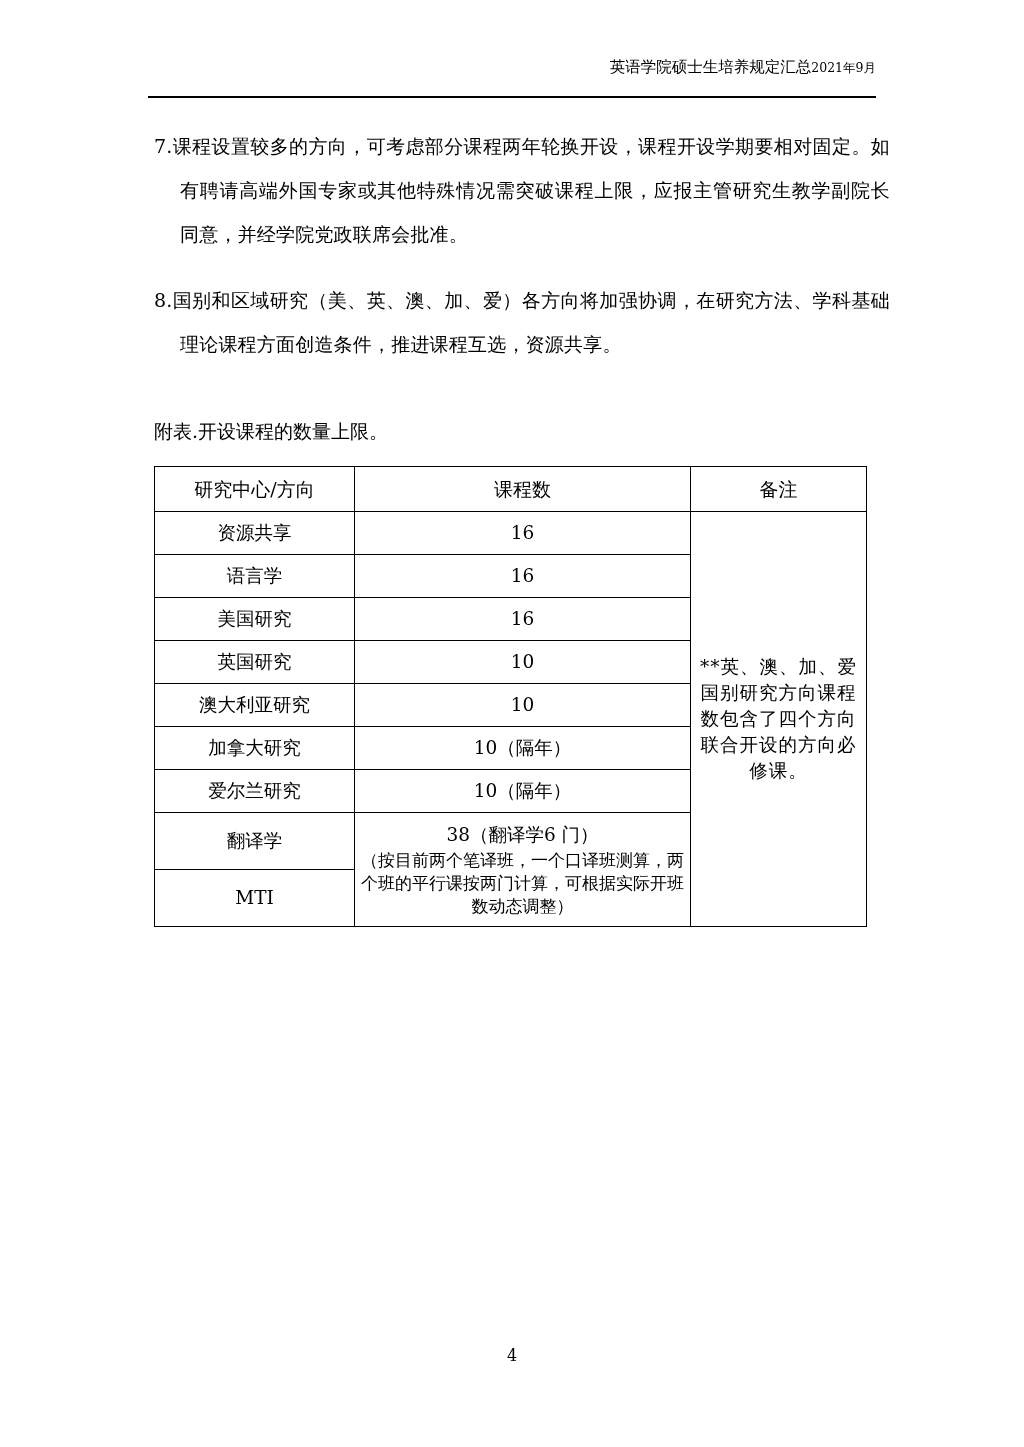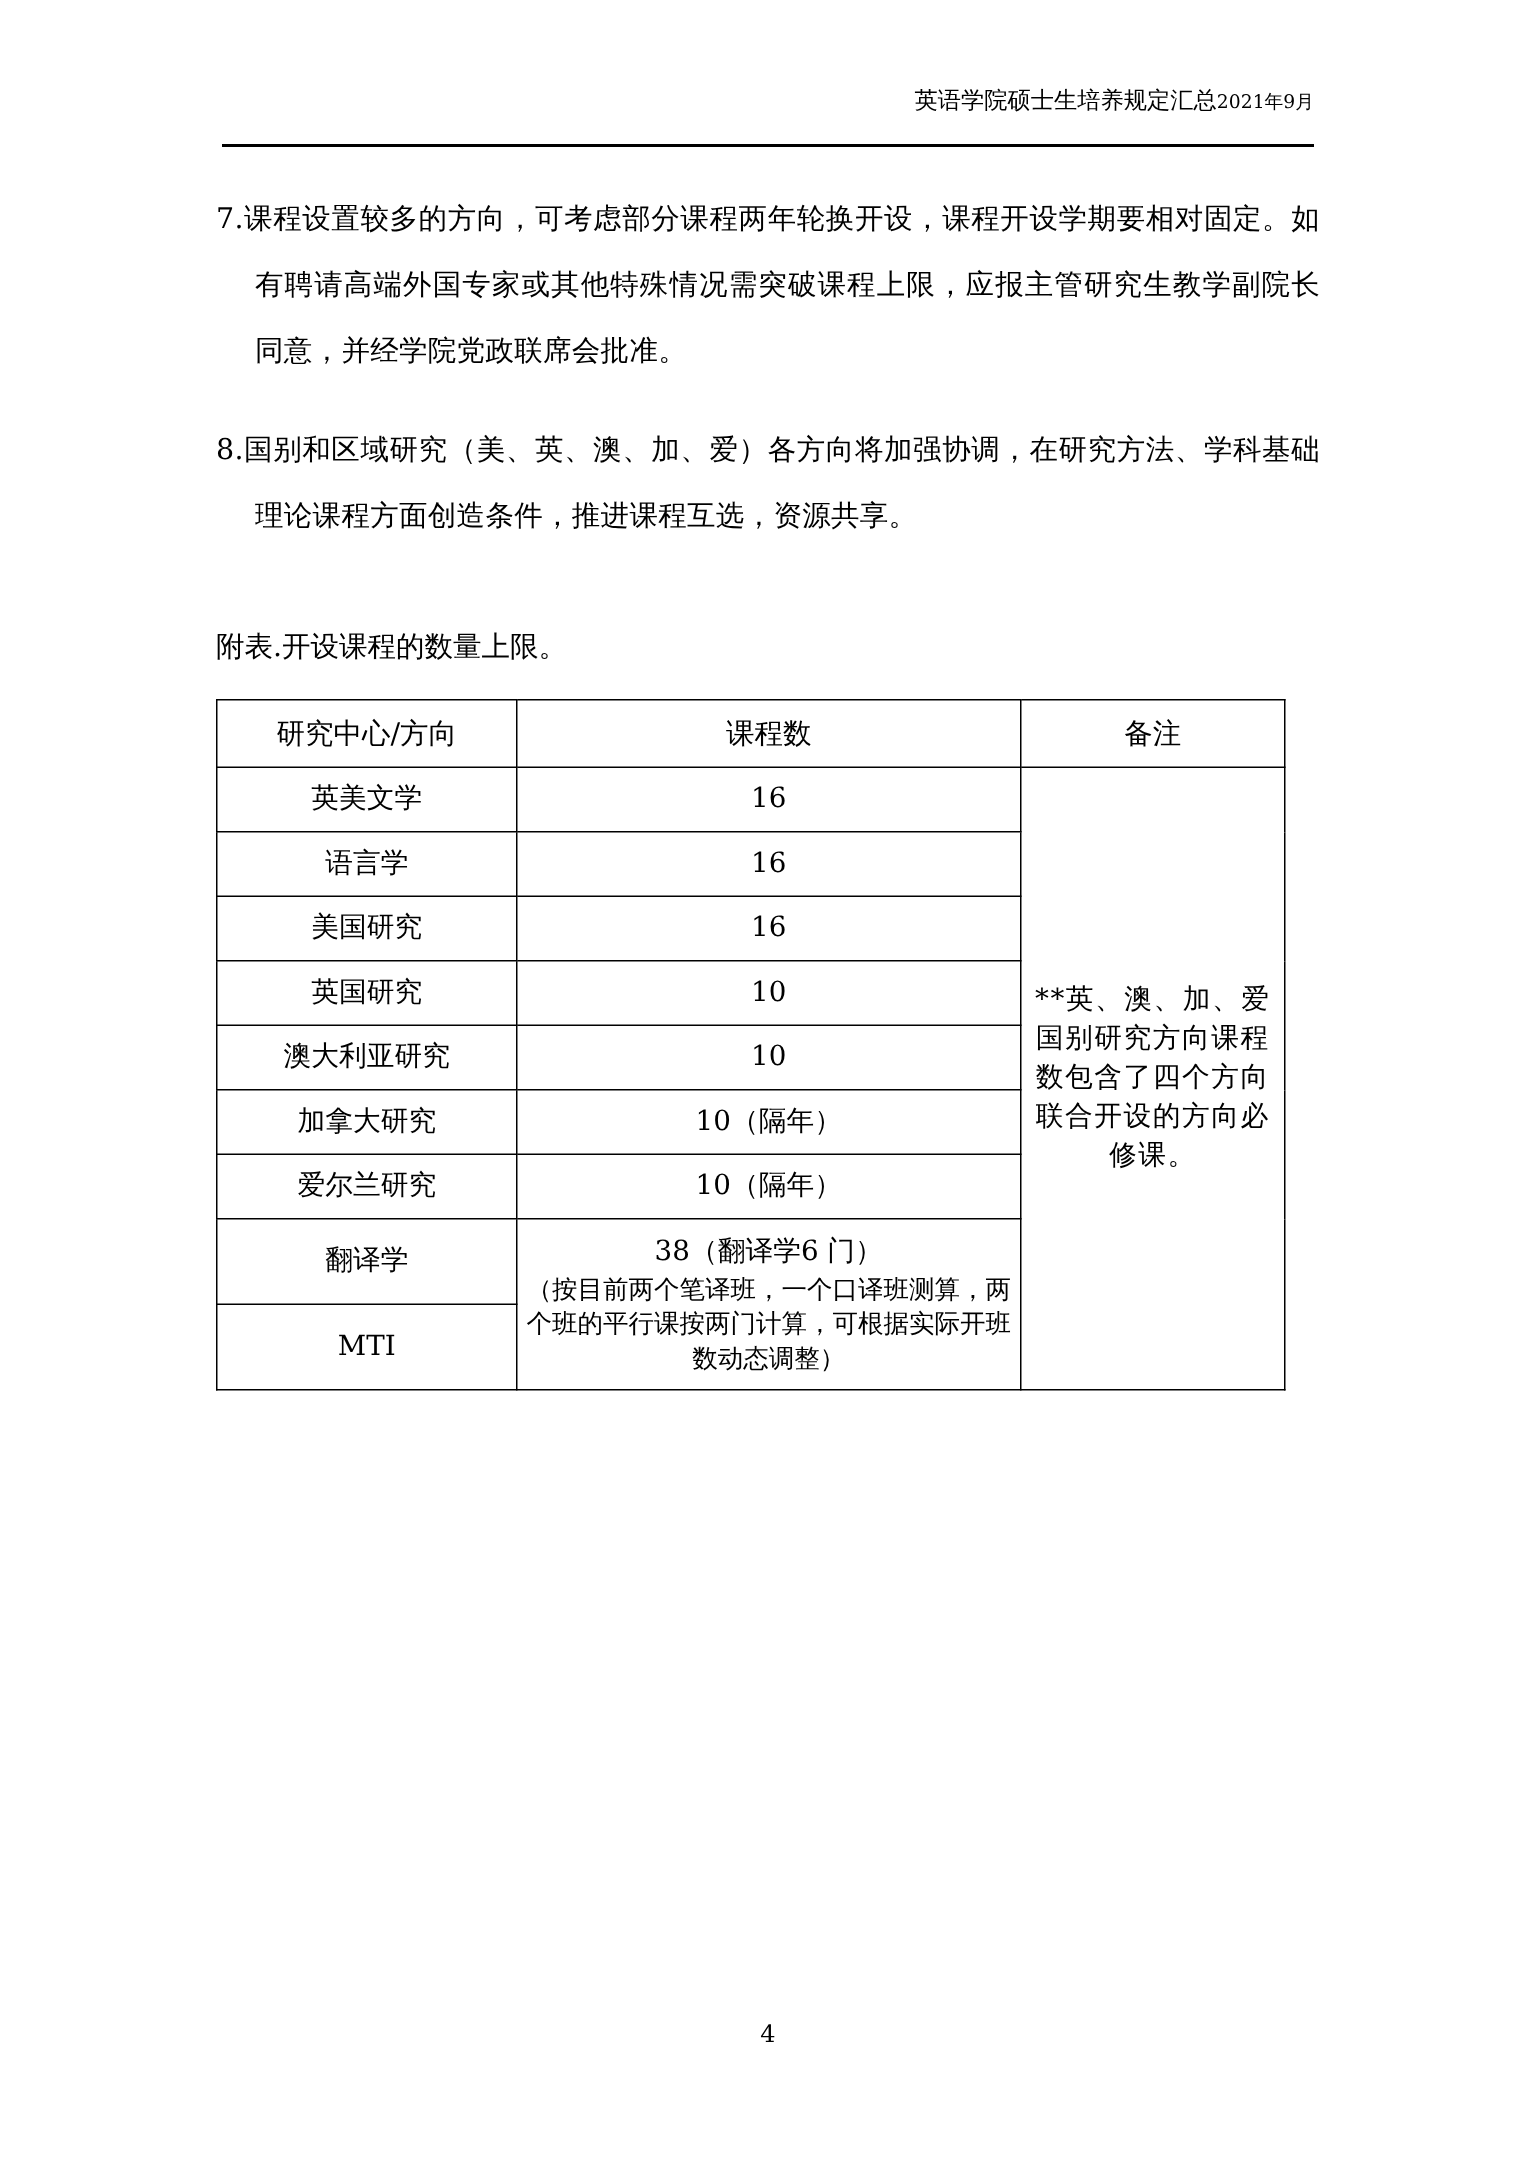--- a/index.html
+++ b/index.html
@@ -41,21 +41,21 @@
     position: absolute;
     top: 96px;
     left: 148px;
     width: 728px;
     height: 0;
     border-top: 2px solid #000;
   }
   .content {
     position: absolute;
     top: 124px;
-    left: 144px;
+    left: 154px;
     width: 736px;
   }
   p.para {
     margin: 0 0 22px 0;
     font-size: 19px;
     line-height: 44px;
     text-align: justify;
     text-indent: 0;
     letter-spacing: 0.2px;
   }
@@ -140,21 +140,21 @@
       </colgroup>
       <thead>
         <tr>
           <th>研究中心/方向</th>
           <th>课程数</th>
           <th>备注</th>
         </tr>
       </thead>
       <tbody>
         <tr>
-          <td>英美文学</td>
+          <td>资源共享</td>
           <td>16</td>
           <td class="note-cell" rowspan="9">**英、澳、加、爱国别研究方向课程数包含了四个方向联合开设的方向必修课。</td>
         </tr>
         <tr>
           <td>语言学</td>
           <td>16</td>
         </tr>
         <tr>
           <td>美国研究</td>
           <td>16</td>

